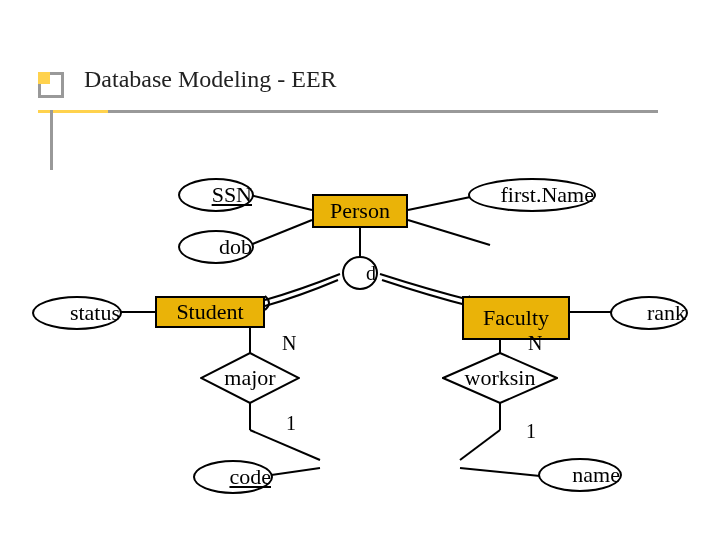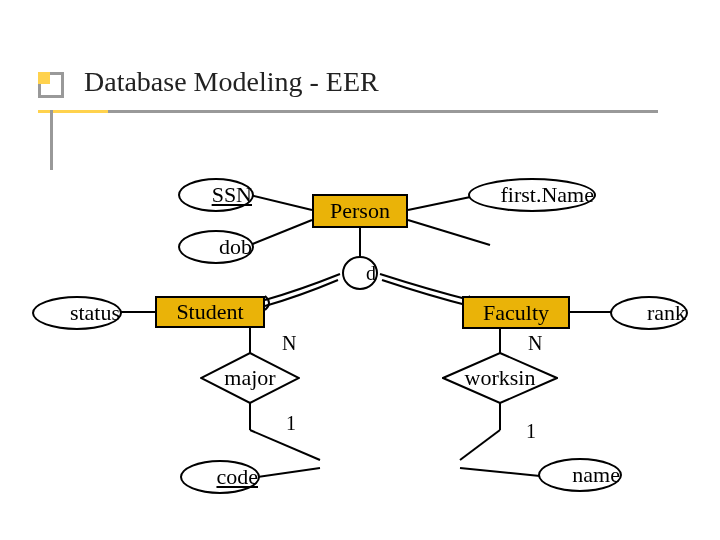--- a/index.html
+++ b/index.html
@@ -1,19 +1,19 @@
 <!DOCTYPE html>
 <html><head>
 <meta charset="utf-8">
 <style>
   html,body{margin:0;padding:0;width:720px;height:540px;background:#fff;font-family:"Times New Roman",serif;}
   .stage{position:relative;width:720px;height:540px;}
   .title-bullet{position:absolute;left:38px;top:72px;width:26px;height:26px;background:#fff;border:3px solid #999; box-sizing:border-box;}
   .title-bullet::after{content:"";position:absolute;left:-3px;top:-3px;width:12px;height:12px;background:#ffd24d;}
-  .title-text{position:absolute;left:84px;top:66px;font-size:28px;color:#222;}
+  .title-text{position:absolute;left:84px;top:66px;font-size:24px;color:#222;}
   .title-rule{position:absolute;left:38px;top:110px;width:620px;height:3px;background:#999;}
   .title-rule::before{content:"";position:absolute;left:0;top:0;width:70px;height:3px;background:#ffd24d;}
   .title-vert{position:absolute;left:50px;top:110px;width:3px;height:60px;background:#999;}
   
   .rect{position:absolute;border:2px solid #000;background:#eab308;display:flex;align-items:center;justify-content:center;font-size:22px;box-sizing:border-box;}
   .ellipse{position:absolute;border:2px solid #000;border-radius:50%;background:#fff;display:flex;align-items:center;justify-content:flex-end;font-size:22px;box-sizing:border-box;}
   .diamond{position:absolute;display:flex;align-items:center;justify-content:center;}
   .diamond .shape{position:absolute;inset:0;}
   .diamond .lbl{position:relative;font-size:22px;z-index:2;}
   .card{position:absolute;font-size:20px;}
@@ -80,21 +80,21 @@
     <span>first.Name</span>
   </div>
 
   <div class="ellipse" style="left:342px;top:256px;width:36px;height:34px;font-size:20px;">
     <span>d</span>
   </div>
 
   <div class="rect" style="left:155px;top:296px;width:110px;height:32px;">
     <span>Student</span>
   </div>
-  <div class="rect" style="left:462px;top:296px;width:108px;height:33px;text-align:right;">
+  <div class="rect" style="left:462px;top:296px;width:108px;height:44px;text-align:right;">
     <span>Faculty</span>
   </div>
 
   <div class="ellipse" style="left:32px;top:296px;width:90px;height:34px;">
     <span>status</span>
   </div>
   <div class="ellipse" style="left:610px;top:296px;width:78px;height:34px;">
     <span>rank</span>
   </div>
 
@@ -111,20 +111,20 @@
       </svg>
     <span class="lbl">worksin</span>
   </div>
 
   <div class="card" style="left:282px;top:332px;">N</div>
   <div class="card" style="left:286px;top:412px;">1</div>
   <div class="card" style="left:528px;top:332px;">N</div>
   <div class="card" style="left:526px;top:420px;">1</div>
 
 
-  <div class="ellipse" style="left:180px;top:460px;width:80px;height:34px;">
+  <div class="ellipse" style="left:193px;top:460px;width:80px;height:34px;">
     <span class="ul">code</span>
   </div>
   <div class="ellipse" style="left:538px;top:458px;width:84px;height:34px;">
     <span>name</span>
   </div>
 
 </div>
 
 </body></html>

